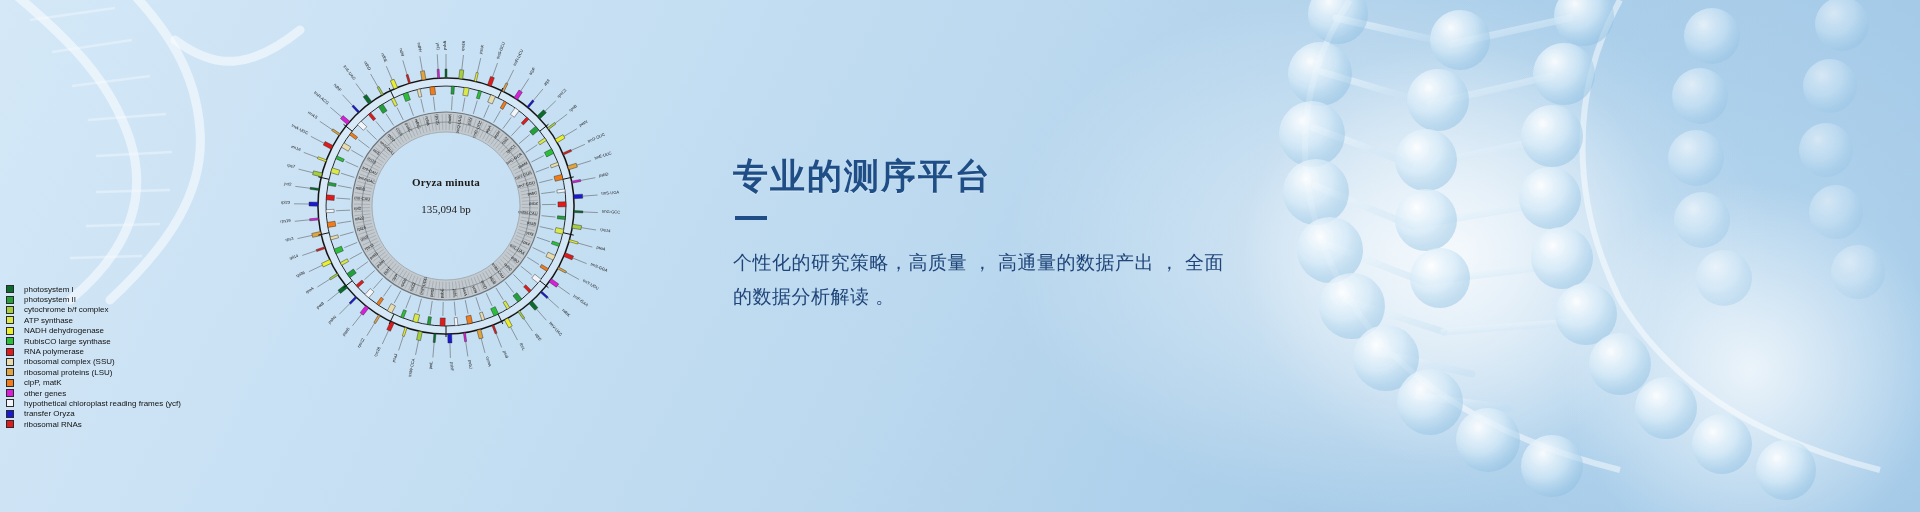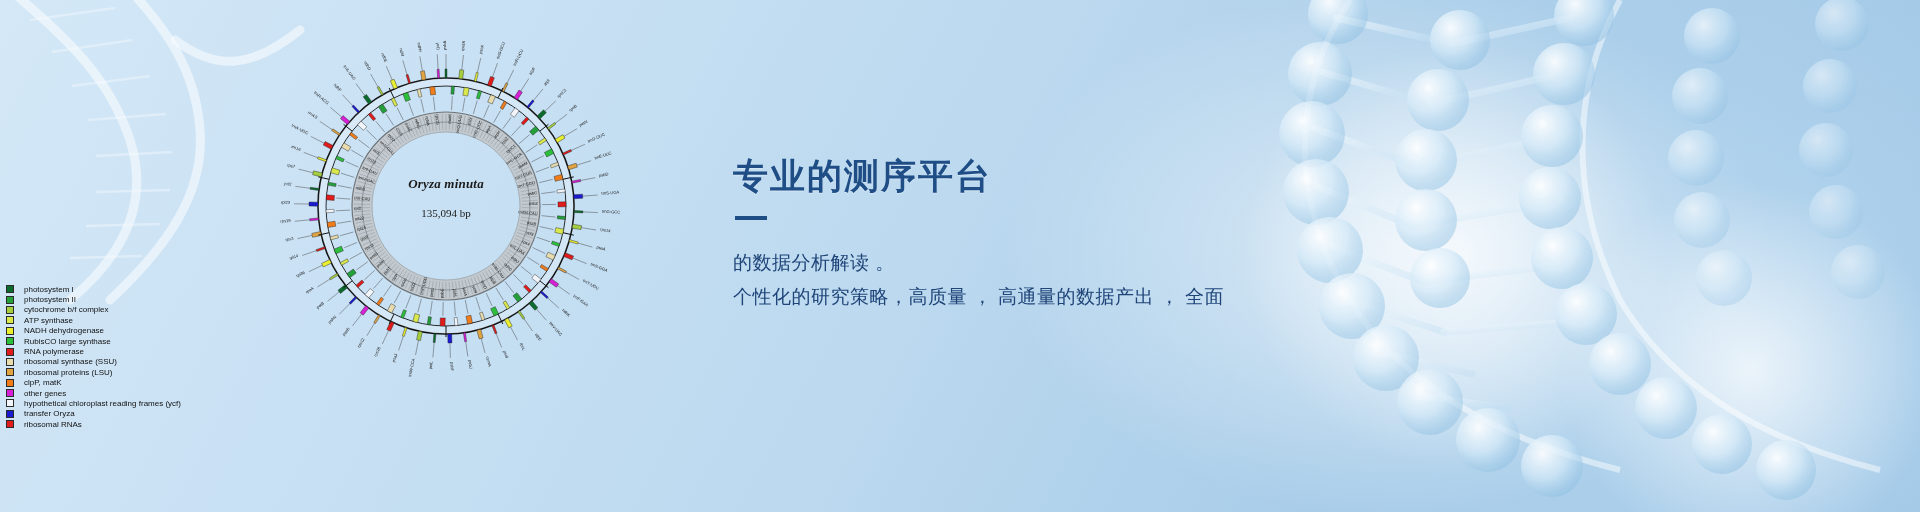--- a/index.html
+++ b/index.html
@@ -18,21 +18,21 @@
   
   .helix{position:absolute;right:0;top:0;width:820px;height:512px;opacity:.95;}
   .helix svg{display:block;}
   .helix-left{position:absolute;left:0;top:0;width:340px;height:330px;opacity:.85;}
   .glow{position:absolute;border-radius:50%;background:radial-gradient(circle,rgba(255,255,255,.75) 0%,rgba(255,255,255,0) 70%);pointer-events:none;}
 
   
   .genome{position:absolute;left:236px;top:-4px;width:420px;height:420px;}
   .genome svg{display:block;}
   .center-text{position:absolute;left:236px;top:176px;width:420px;text-align:center;color:#1b1b1b;}
-  .center-species{font-family:"Liberation Serif","DejaVu Serif",serif;font-style:italic;font-weight:bold;font-size:13px;letter-spacing:.2px;}
+  .center-species{font-family:"Liberation Serif","DejaVu Serif",serif;font-weight:bold;font-size:11px;letter-spacing:.2px;}
   .center-sub{font-family:"Liberation Serif","DejaVu Serif",serif;font-size:11.5px;margin-top:9px;}
   .center-bp{font-family:"Liberation Serif","DejaVu Serif",serif;font-size:11px;margin-top:15px;}
 
   
   .legend{position:absolute;left:6px;top:284px;}
   .legend-row{display:flex;align-items:center;height:10.4px;margin:0;}
   .legend-swatch{width:8px;height:8px;border:1px solid #2b2b2b;box-sizing:border-box;flex:0 0 auto;}
   .legend-label{font-size:8px;line-height:9px;color:#111;margin-left:4px;white-space:nowrap;
                 font-family:"Liberation Sans","DejaVu Sans",sans-serif;padding-left:6px;}
 
@@ -699,21 +699,21 @@
       <div class="legend-row">
         <span class="legend-swatch" style="background: rgb(43, 191, 58);"></span>
         <span class="legend-label">RubisCO large synthase</span>
       </div>
       <div class="legend-row">
         <span class="legend-swatch" style="background: rgb(224, 27, 27);"></span>
         <span class="legend-label">RNA polymerase</span>
       </div>
       <div class="legend-row">
         <span class="legend-swatch" style="background: rgb(232, 220, 174);"></span>
-        <span class="legend-label">ribosomal synthase (SSU)</span>
+        <span class="legend-label">ribosomal complex (SSU)</span>
       </div>
       <div class="legend-row">
         <span class="legend-swatch" style="background: rgb(224, 164, 64);"></span>
         <span class="legend-label">ribosomal proteins (LSU)</span>
       </div>
       <div class="legend-row">
         <span class="legend-swatch" style="background: rgb(240, 124, 26);"></span>
         <span class="legend-label">clpP, matK</span>
       </div>
       <div class="legend-row">
@@ -731,18 +731,18 @@
       <div class="legend-row">
         <span class="legend-swatch" style="background: rgb(224, 27, 27);"></span>
         <span class="legend-label">ribosomal RNAs</span>
       </div>
     </div>
 
   <div class="copy">
     <div class="headline">专业的测序平台</div>
     <div class="rule"></div>
     <div class="subcopy">
+      <span>个性化的研究策略，高质量 ， 高通量的数据产出 ， 全面</span>
       <span>的数据分析解读 。</span>
-      <span>个性化的研究策略，高质量 ， 高通量的数据产出 ， 全面</span>
     </div>
   </div>
 
 </div>
 
 </body></html>

